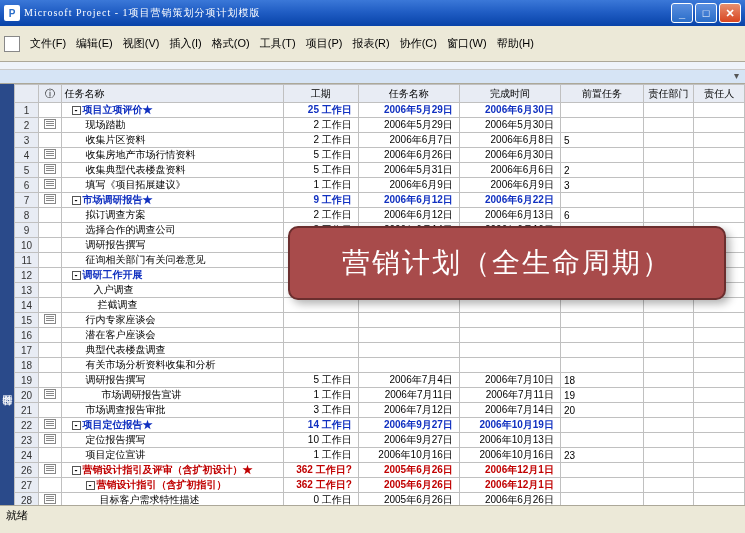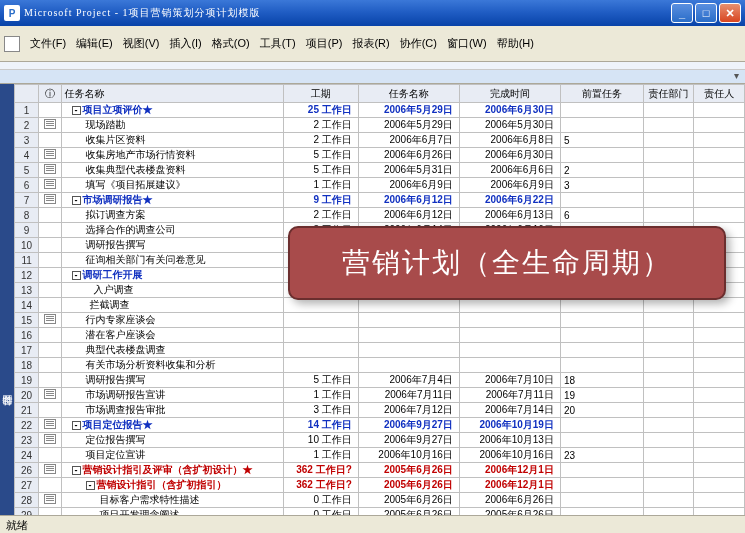--- a/index.html
+++ b/index.html
@@ -26,21 +26,21 @@
 th { background: #e8ecf4; font-weight: normal; text-align: center; height: 18px; }
 td.rownum { background: #e8ecf4; text-align: center; color: #333; width: 24px; }
 td.indicator { width: 22px; text-align:center; background:#fff; }
 .ind-note { display:inline-block; width:12px; height:10px; background:#fff; border:1px solid #888; position:relative; }
 .ind-note::after { content:""; position:absolute; top:1px; left:1px; right:1px; height:1px; background:#888; box-shadow:0 2px 0 #888, 0 4px 0 #888; }
 td.taskname { text-align: left; }
 .outline { display:inline-block; width:9px; height:9px; border:1px solid #555; text-align:center; line-height:7px; font-size:9px; margin-right:2px; color:#000; vertical-align:middle; }
 .bold-blue { color: #1030c0; font-weight: bold; }
 .red-txt { color: #c00000; }
 .num-right { text-align: right; padding-right: 6px; }
-.statusbar { position:absolute; bottom:0; left:0; right:0; height:18px; background:#ece9d8; border-top:1px solid #aca899; padding:2px 6px; font-size:11px; }
+.statusbar { position:absolute; bottom:0; left:0; right:0; height:28px; background:#ece9d8; border-top:1px solid #aca899; padding:2px 6px; font-size:11px; }
 .overlay { position:absolute; left:288px; top:226px; width:438px; height:74px; background:#a84b4b; border:2px solid #6b2e2e; border-radius:10px; display:flex; align-items:center; justify-content:center; color:#fff; font-size:28px; font-family:"SimSun"; letter-spacing:2px; box-shadow:4px 4px 8px rgba(0,0,0,0.3); }
 col.c-row { width:24px; } col.c-ind { width:22px; } col.c-name { width:220px; }
 col.c-dur { width:74px; } col.c-start { width:100px; } col.c-end { width:100px; }
 col.c-pred { width:82px; } col.c-dept { width:50px; } col.c-resp { width:50px; }
 </style>
 </head>
 <body>
 
 <div class="titlebar">
   <span class="titlebar-icon">P</span>
@@ -238,21 +238,21 @@
             <td class="num-right "></td>
             <td class="num-right "></td>
             <td class="num-right "></td>
             <td></td>
             <td></td>
             <td></td>
           </tr>
           <tr>
             <td class="rownum">14</td>
             <td class="indicator"></td>
-            <td class="taskname " style="padding-left:28px">拦截调查</td>
+            <td class="taskname " style="padding-left:36px">拦截调查</td>
             <td class="num-right "></td>
             <td class="num-right "></td>
             <td class="num-right "></td>
             <td></td>
             <td></td>
             <td></td>
           </tr>
           <tr>
             <td class="rownum">15</td>
             <td class="indicator"><span class="ind-note"></span></td>
@@ -304,21 +304,21 @@
             <td class="num-right ">5 工作日</td>
             <td class="num-right ">2006年7月4日</td>
             <td class="num-right ">2006年7月10日</td>
             <td>18</td>
             <td></td>
             <td></td>
           </tr>
           <tr>
             <td class="rownum">20</td>
             <td class="indicator"><span class="ind-note"></span></td>
-            <td class="taskname " style="padding-left:24px">市场调研报告宣讲</td>
+            <td class="taskname " style="padding-left:40px">市场调研报告宣讲</td>
             <td class="num-right ">1 工作日</td>
             <td class="num-right ">2006年7月11日</td>
             <td class="num-right ">2006年7月11日</td>
             <td>19</td>
             <td></td>
             <td></td>
           </tr>
           <tr>
             <td class="rownum">21</td>
             <td class="indicator"></td>

